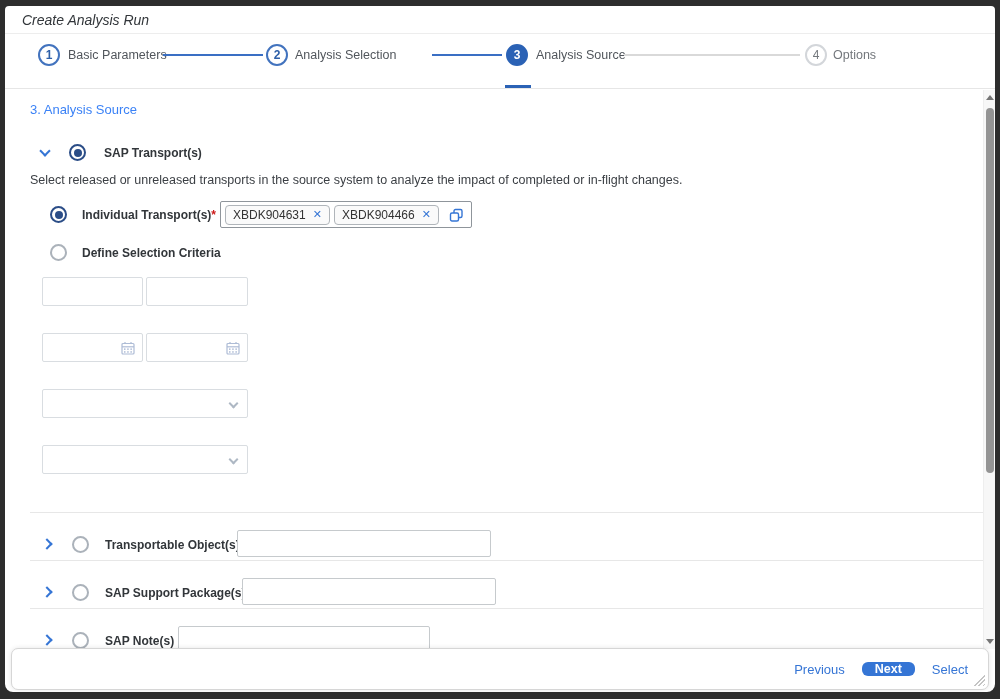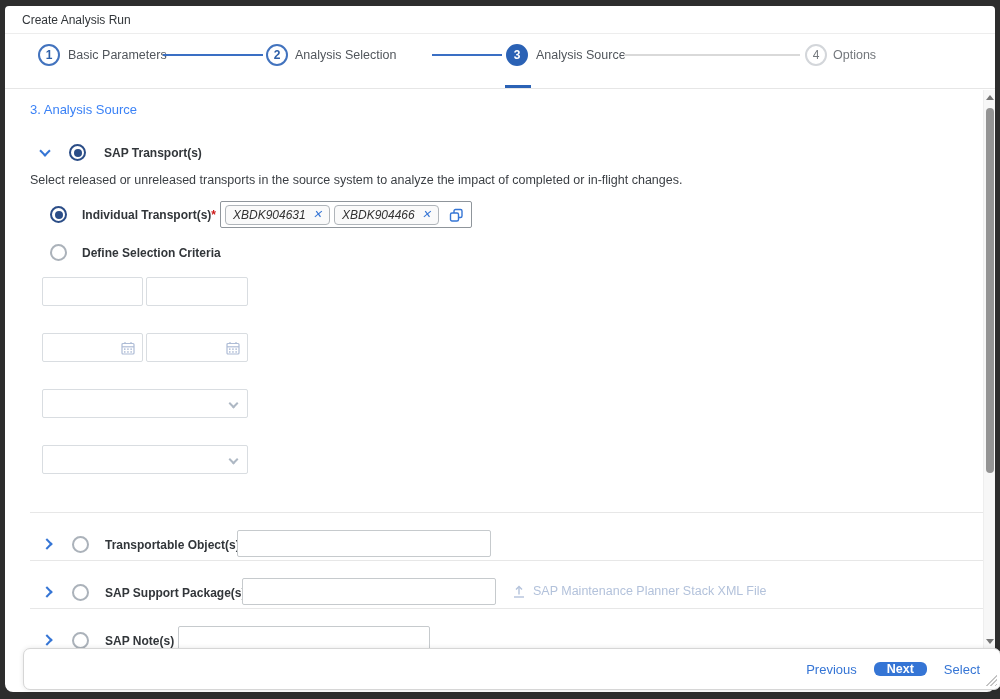--- a/index.html
+++ b/index.html
@@ -13,21 +13,21 @@
   }
   .dialog {
     position:absolute; left:5px; top:6px; width:990px; height:686px;
     background:#ffffff; border-radius:4px 4px 8px 8px;
   }
   
   .titlebar {
     height:28px; display:flex; align-items:center; padding-left:17px;
     border-bottom:1px solid #ededed;
   }
-  .titlebar .title { font-size:12px; color:#32363a; }
+  .titlebar .title { font-size:14px; color:#32363a;font-style:italic; }
   
   .wizard { position:relative; height:55px; border-bottom:1px solid #e6e6e6; background:#fff; }
   .wstep-circle {
     position:absolute; top:10px; width:22px; height:22px; border-radius:50%;
     border:2px solid #4273be; background:#fff; color:#2d5fa8;
     font-size:12px; font-weight:bold; display:flex; align-items:center; justify-content:center;
   }
   .wstep-circle.active { background:var(--step-active); border-color:var(--step-active); color:#fff; }
   .wstep-circle.upcoming { border-color:#d3d6da; color:#73777c; font-weight:normal; }
   .wstep-label { position:absolute; top:14px; font-size:12.5px; color:#51565c; white-space:nowrap; }
@@ -42,21 +42,21 @@
   .chev.down { transform:rotate(45deg); }
   .chev.right { transform:rotate(-45deg); }
   .radio { position:absolute; width:17px; height:17px; border-radius:50%; border:2px solid #abb2ba; background:#fff; }
   .radio.selected { border-color:var(--radio-selected); }
   .radio.selected::after { content:""; position:absolute; inset:2.5px; border-radius:50%; background:var(--radio-selected); }
   .blabel { position:absolute; font-size:12px; font-weight:bold; color:#32363a; white-space:nowrap; }
   .desc { position:absolute; font-size:12.5px; color:#3b3f44; }
   .req { color:var(--required); font-weight:bold; }
   .tokenfield {
     position:absolute; height:27px; background:#fff; border:1px solid #8f959b; border-radius:2px;
-    display:flex; align-items:center; padding-left:4px; gap:4px;font-style:italic;
+    display:flex; align-items:center; padding-left:4px; gap:4px;
   }
   .token {
     display:flex; align-items:center; height:20px; padding:0 7px; gap:7px;
     background:#fafafa; border:1px solid #b0b5ba; border-radius:4px;
     font-size:12px; color:#333;
   }
   .token .x { color:var(--accent); font-size:11px; line-height:1; cursor:pointer; }
   .vh-icon { position:absolute; right:7px; top:6px; }
   .field {
     position:absolute; height:29px; background:#fff; border:1px solid #d9dde1; border-radius:2px;
@@ -71,21 +71,21 @@
   .sbar { position:absolute; left:978px; top:84px; width:12px; height:559px; background:#f7f7f7; border-left:1px solid #eeeeee; }
   .sbar .arr { position:absolute; left:2px; width:0; height:0; border-left:4px solid transparent; border-right:4px solid transparent; }
   .sbar .arr.up { top:5px; border-bottom:5px solid #757575; }
   .sbar .arr.down { bottom:5px; border-top:5px solid #757575; }
   .sbar .thumb { position:absolute; left:2px; top:18px; width:8px; height:365px; background:#949494; border-radius:4px; }
   
   .footer {
     position:absolute; left:6px; top:642px; width:978px; height:42px;
     background:#fff; border:1px solid #d6d6d6; border-radius:7px;
     box-shadow:0 0 5px rgba(0,0,0,0.10);
-    display:flex; align-items:center; justify-content:flex-end; gap:17px; padding-right:20px;margin-left:12px;
+    display:flex; align-items:center; justify-content:flex-end; gap:17px; padding-right:20px;
   }
   .txtbtn { font-size:13px; color:var(--accent); background:none; border:none; cursor:pointer; font-family:inherit; }
   .primarybtn {
     font-size:12.5px; font-weight:bold; color:#fff; background:var(--accent);
     border:none; border-radius:6px; padding:0 13px; cursor:pointer; font-family:inherit;
   }
   .grip { position:absolute; right:3px; bottom:3px; width:11px; height:11px;
     background:
       linear-gradient(135deg, transparent 0 48%, #c4c4c4 48% 55%, transparent 55%),
       linear-gradient(135deg, transparent 0 68%, #c4c4c4 68% 75%, transparent 75%),
@@ -211,28 +211,20 @@
     <span class="chev right" style="left:38px;top:450px"></span>
     <span class="radio" style="left:67px;top:446px"></span>
     <span class="blabel" style="left:100px;top:448px">Transportable Object(s)</span>
     <input class="field2" style="left: 232px; top: 440px; width: 254px;">
 
     <div class="divider" style="top:470px"></div>
     <span class="chev right" style="left:38px;top:498px"></span>
     <span class="radio" style="left:67px;top:494px"></span>
     <span class="blabel" style="left:100px;top:496px">SAP Support Package(s)</span>
     <input class="field2" style="left: 237px; top: 488px; width: 254px;">
-    <span class="uplink" style="left:508px;top:494px">
-      <svg width="12" height="13" viewBox="0 0 12 13">
-        <line x1="1" y1="12" x2="11" y2="12" stroke="#b3c2db" stroke-width="1.4"></line>
-        <line x1="6" y1="2.2" x2="6" y2="9.5" stroke="#b3c2db" stroke-width="1.4"></line>
-        <polyline points="3,4.5 6,1.5 9,4.5" fill="none" stroke="#b3c2db" stroke-width="1.4"></polyline>
-      </svg>
-      <span>SAP Maintenance Planner Stack XML File</span>
-    </span>
 
     <div class="divider" style="top:518px"></div>
     <span class="chev right" style="left:38px;top:546px"></span>
     <span class="radio" style="left:67px;top:542px"></span>
     <span class="blabel" style="left:100px;top:544px">SAP Note(s)</span>
     <input class="field2" style="left: 173px; top: 536px; width: 252px;">
   </div>
 
   <div class="sbar">
     <span class="arr up"></span>

